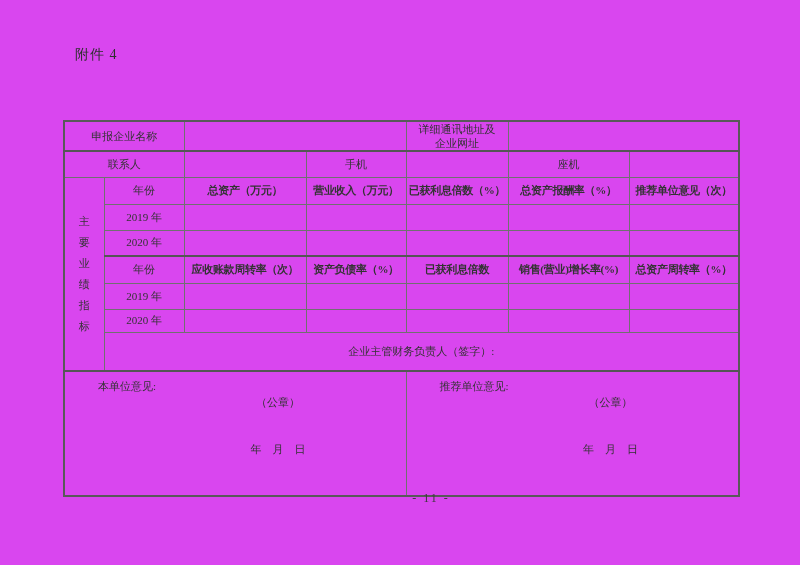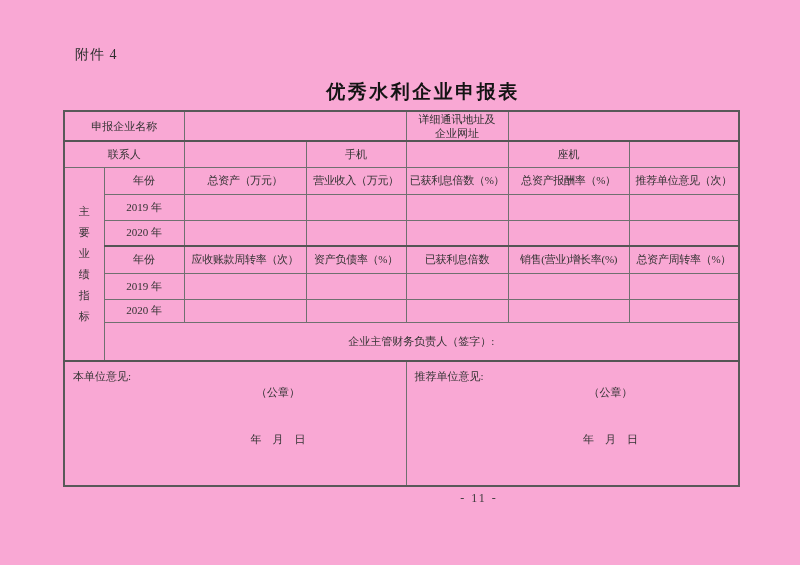--- a/index.html
+++ b/index.html
@@ -1,56 +1,55 @@
 <!DOCTYPE html>
 <html><head>
 <meta charset="utf-8">
 <style>
   html,body { margin:0; padding:0; background:#ffffff; }
   .page {
-    position:relative; width:800px; height:565px; background:#f9a8d4;
+    position:relative; width:800px; height:565px; background:#d946ef;
     font-family:"Liberation Serif","DejaVu Serif",serif;
     color:#2e2e2e; outline:1px solid #e4e4e4; overflow:hidden;
   }
   .attachment { position:absolute; left:75px; top:46px; font-size:14px; letter-spacing:1px; }
   .doc-title {
     position:absolute; top:79px; left:423px; transform:translateX(-50%);
     font-size:19px; font-weight:bold; letter-spacing:2.5px; white-space:nowrap; color:#141414;
   }
   table.form-table {
-    position:absolute; left:63px; top:110px; width:675px;
+    position:absolute; left:63px; top:120px; width:675px;
     border-collapse:collapse; table-layout:fixed;
     border:2px solid #595959;
   }
   .form-table td {
     border:1px solid #707070; padding:0; font-size:11px;
     text-align:center; vertical-align:middle; overflow:hidden; color:#333;
   }
   tr.r1 td, tr.r5 td, tr.r9 td, td.thickb { border-bottom:2px solid #555; }
   tr.r1 { height:30px; } tr.r2 { height:26px; } tr.r3 { height:27px; }
   tr.r4 { height:26px; } tr.r5 { height:26px; } tr.r6 { height:27px; }
   tr.r7 { height:26px; } tr.r8 { height:23px; } tr.r9 { height:39px; }
   tr.r10 { height:125px; }
-  .hdr { font-size:10.5px; letter-spacing:-0.3px; }
+  .hdr { font-size:10.5px; letter-spacing:-0.3px;font-weight:bold; }
   .prewrap { white-space:pre-line; line-height:14px;margin-top:24px; }
   .vtext { width:12px; margin:0 auto; line-height:21px; word-break:break-all; font-size:11px; color:#333; }
   .sign-row { text-align:left; padding-left:12px; }
   td.opinion { vertical-align:top; text-align:left; }
   .opinion-box { position:relative; height:121px; padding:7px 8px; box-sizing:border-box; }
-  .op-label { font-size:11px; }
+  .op-label { font-size:11px;margin-left:25px; }
   .sig-block { position:absolute; bottom:5px; right:100px; text-align:center; line-height:15.5px; font-size:11px; white-space:pre; }
-  .page-number { position:absolute; top:491px; left:431px; transform:translateX(-50%); font-size:12px; letter-spacing:2px; color:#3a3a3a;margin-left:48px; }
+  .page-number { position:absolute; top:491px; left:431px; transform:translateX(-50%); font-size:12px; letter-spacing:2px; color:#3a3a3a; }
 </style>
 </head>
 <body>
 
 <div class="page">
 
   <div class="attachment">附件 4</div>
-  <div class="doc-title">优秀水利企业申报表</div>
 
   <table class="form-table">
     <colgroup>
       <col style="width:40px">
         <col style="width:80px">
         <col style="width:122px">
       <col style="width:100px">
         <col style="width:102px">
         <col style="width:121px">
         <col style="width:110px">

